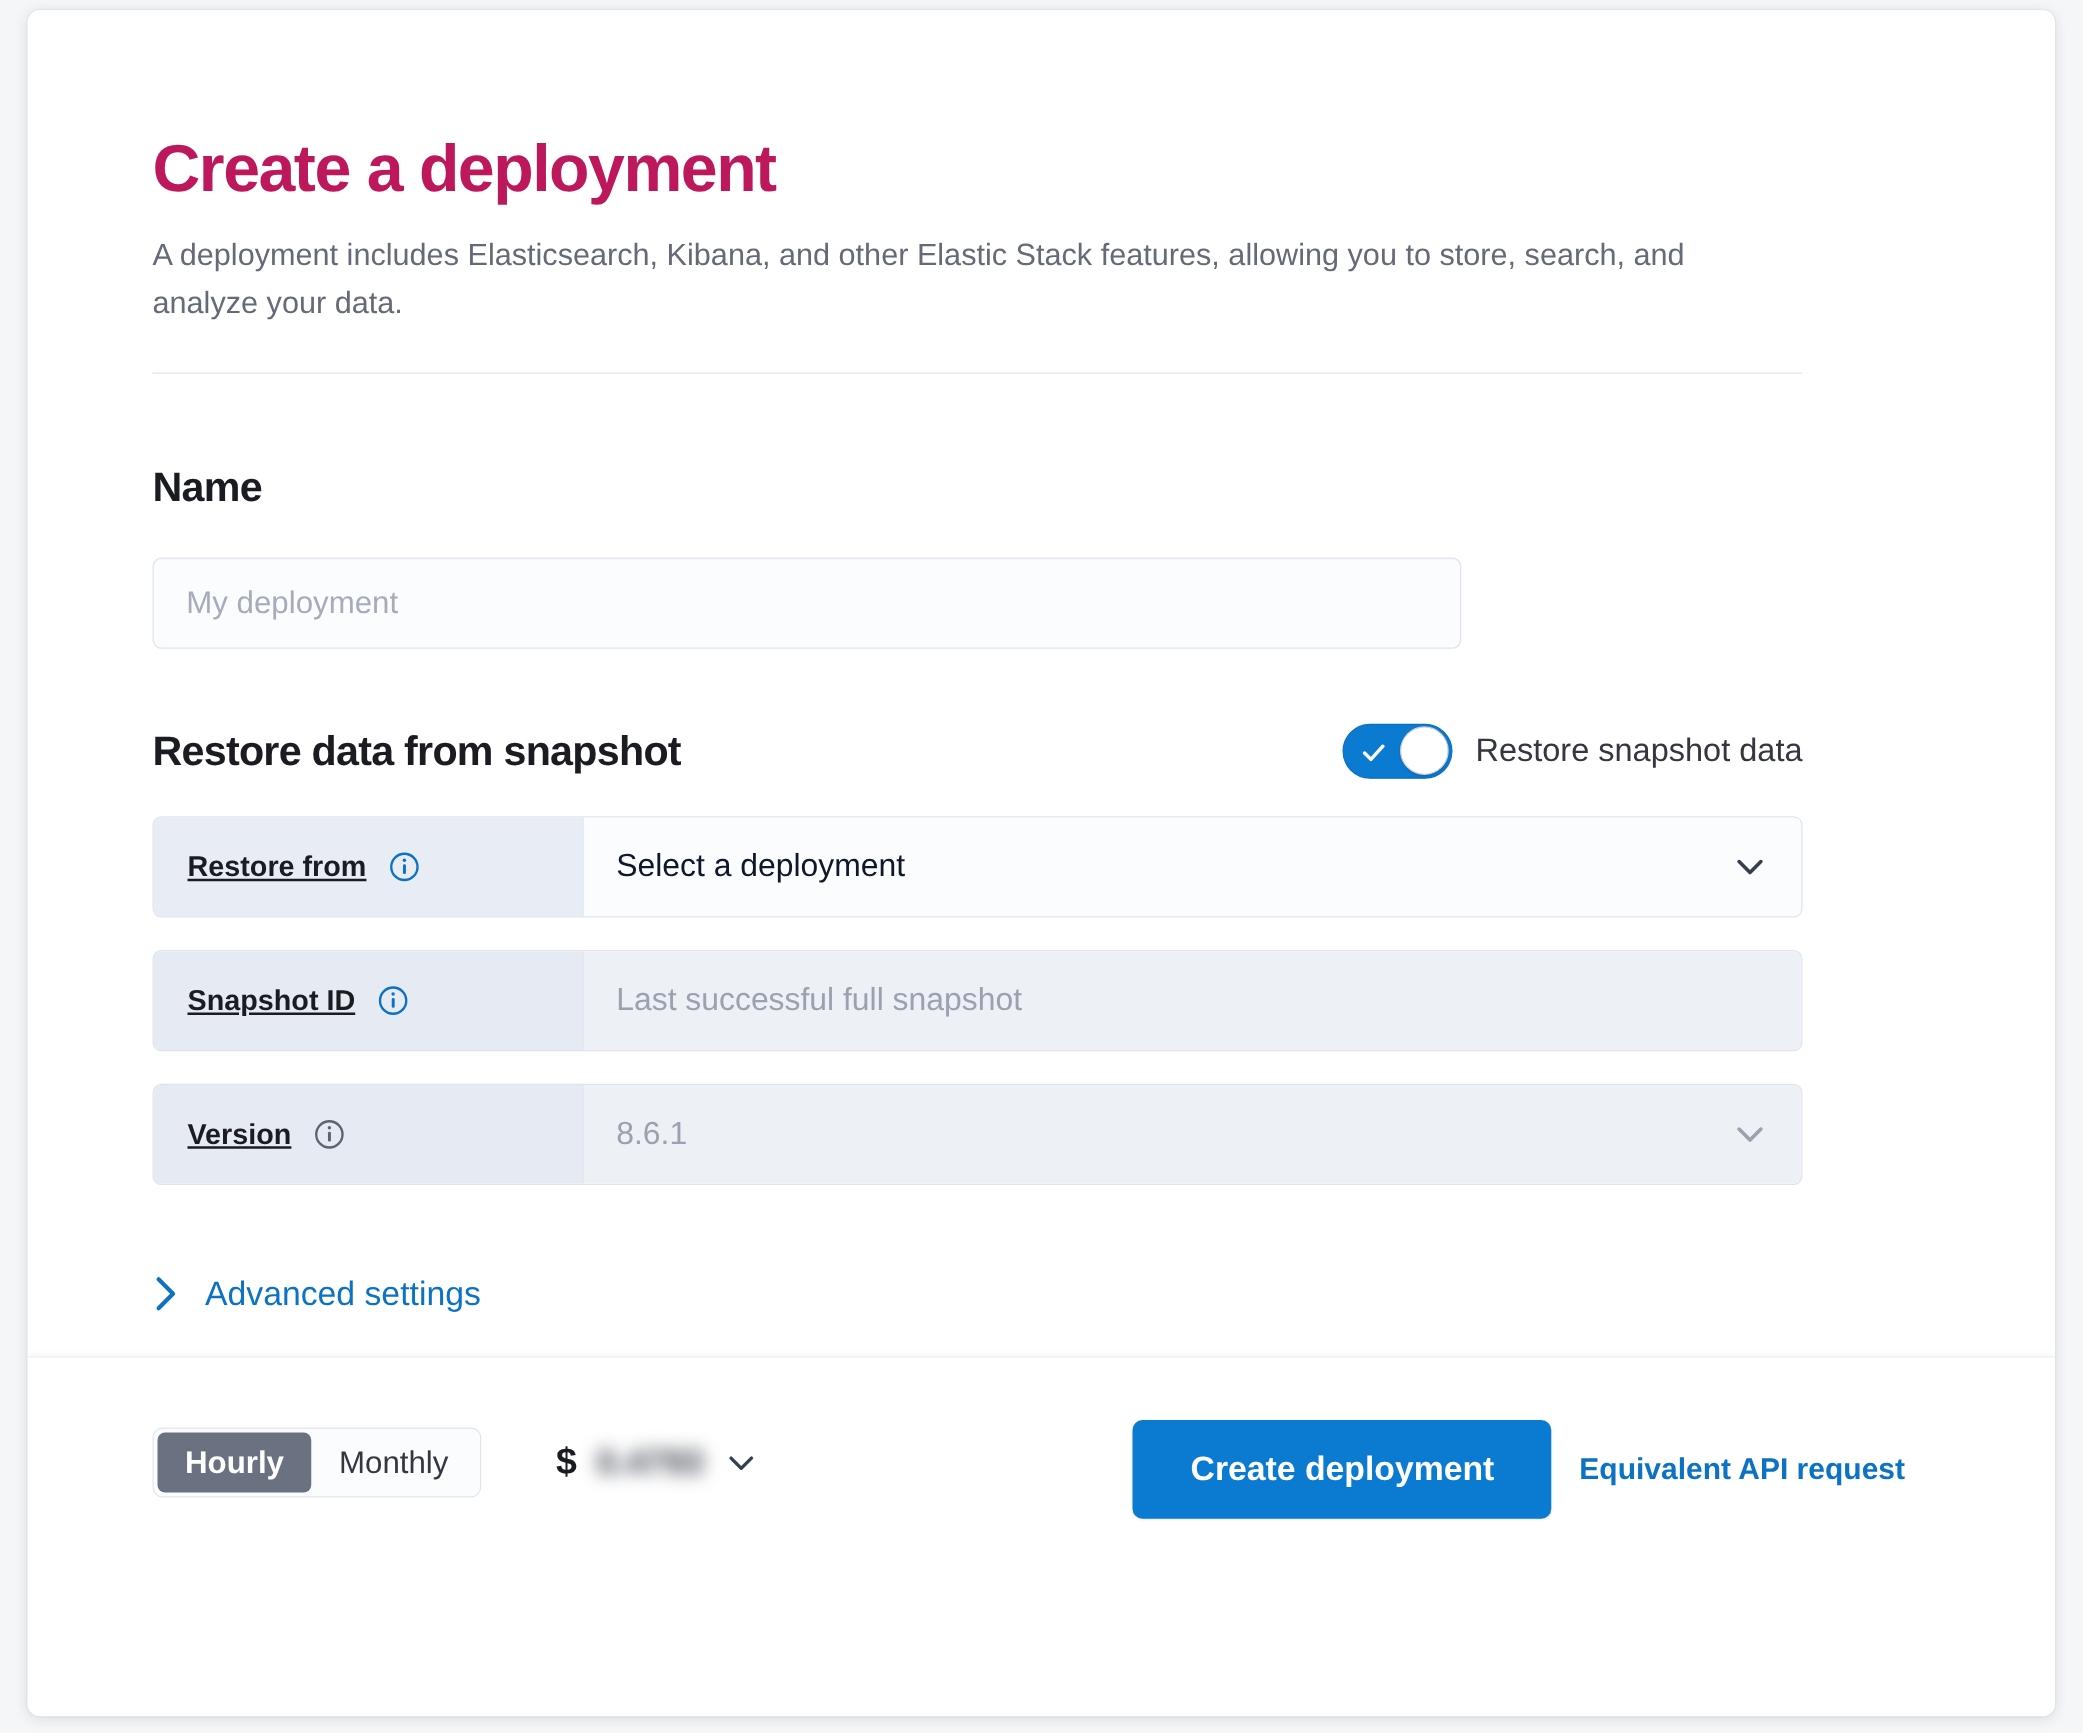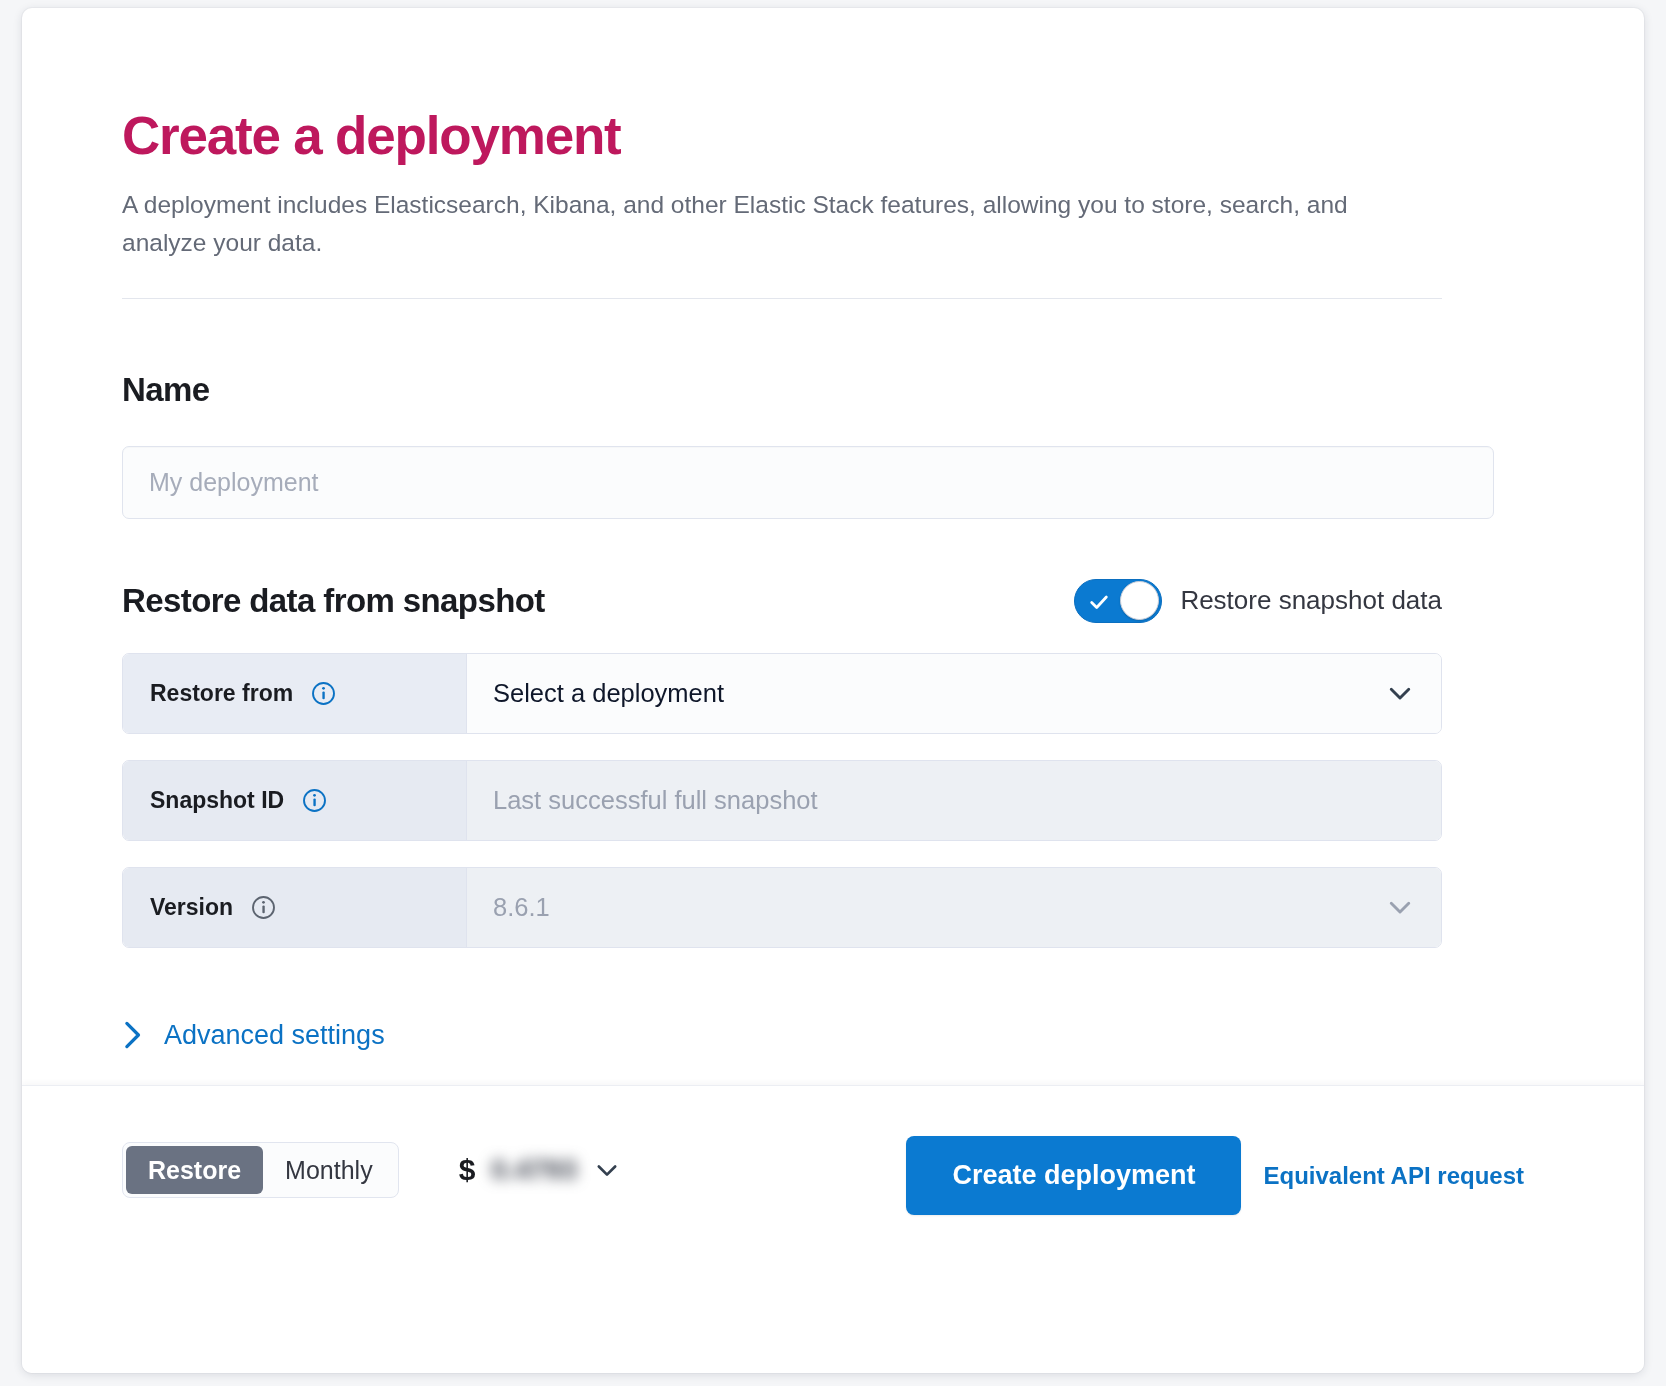--- a/index.html
+++ b/index.html
@@ -65,21 +65,21 @@
 
   .section-title {
     font-size: 33px;
     font-weight: 700;
     color: #1a1c21;
     letter-spacing: -0.6px;
   }
   .name-section { margin-top: 72px; }
   .name-input {
     margin-top: 37px;
-    width: 1372px;
+    width: 1047px;
     height: 73px;
     background: #fbfcfd;
     border: 1px solid #e0e4ee;
     border-radius: 7px;
     box-shadow: 0 1px 0 rgba(0,0,0,0.02) inset;
     display: flex;
     align-items: center;
     padding: 0 26px;
     font-size: 25px;
     color: #a6acba;
@@ -150,20 +150,21 @@
     display: flex;
     align-items: center;
     gap: 18px;
     padding-left: 27px;
     border-right: 1px solid #dfe3ee;
   }
   .row-label-text {
     font-size: 23px;
     font-weight: 700;
     color: #1a1c21;
+    text-decoration: underline;
   }
   .info-icon {
     width: 25px;
     height: 25px;
     flex: 0 0 auto;
   }
   .row-field {
     flex: 1 1 auto;
     display: flex;
     align-items: center;
@@ -373,21 +374,21 @@
         </div>
 
       </div>
     </div>
 
     <div class="footer">
       <div class="footer-inner">
 
         <div class="price-group">
           <div class="seg">
-            <div class="seg-btn active">Restore</div>
+            <div class="seg-btn active">Hourly</div>
             <div class="seg-btn">Monthly</div>
           </div>
           <div class="price">
             <span class="price-sym">$</span>
             <span class="price-val">0.4793</span>
             <svg class="price-chev" viewBox="0 0 24 24" fill="none">
               <path d="M5 9l7 7 7-7" stroke="#34404f" stroke-width="2.3" stroke-linecap="round" stroke-linejoin="round"></path>
             </svg>
           </div>
         </div>

